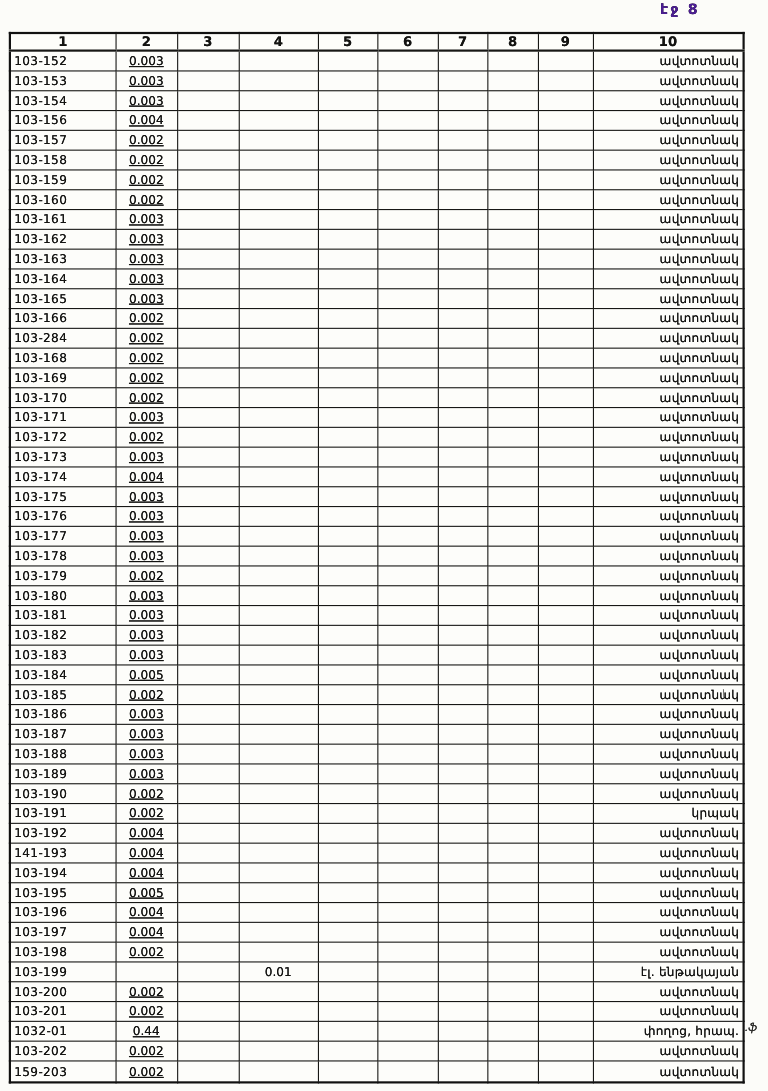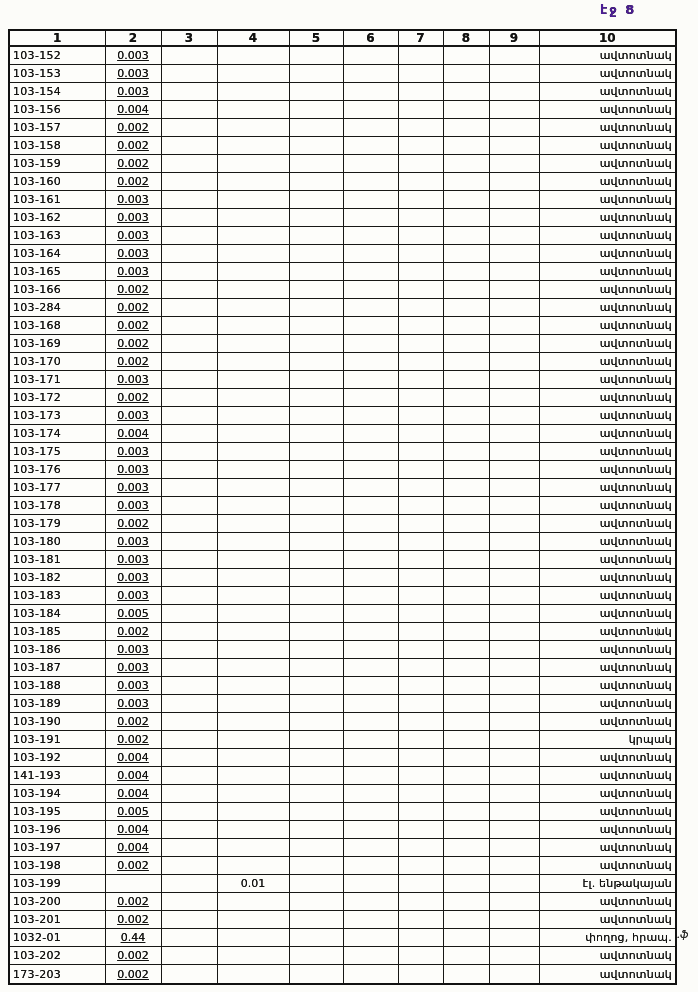--- a/index.html
+++ b/index.html
@@ -696,21 +696,21 @@
         <td class="c3"></td>
         <td class="c4"></td>
         <td class="c5"></td>
         <td class="c6"></td>
         <td class="c7"></td>
         <td class="c8"></td>
         <td class="c9"></td>
         <td class="c10">ավտոտնակ</td>
       </tr>
       <tr>
-        <td class="c1">173-203</td>
+        <td class="c1">159-203</td>
         <td class="c2">0.002</td>
         <td class="c3"></td>
         <td class="c4"></td>
         <td class="c5"></td>
         <td class="c6"></td>
         <td class="c7"></td>
         <td class="c8"></td>
         <td class="c9"></td>
         <td class="c10">ավտոտնակ</td>
       </tr>

